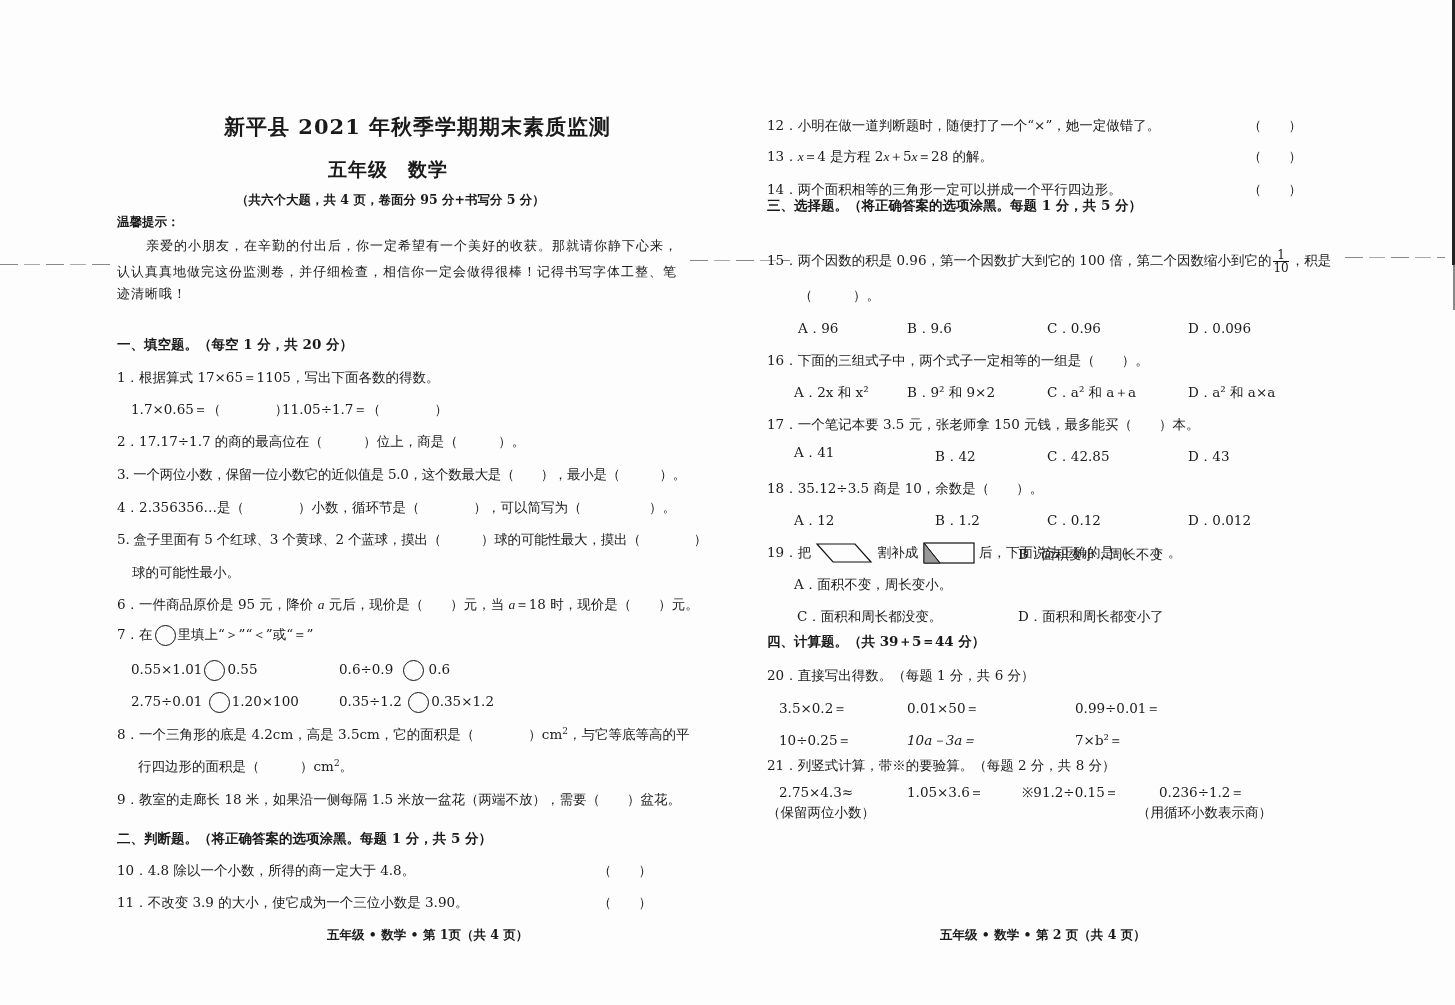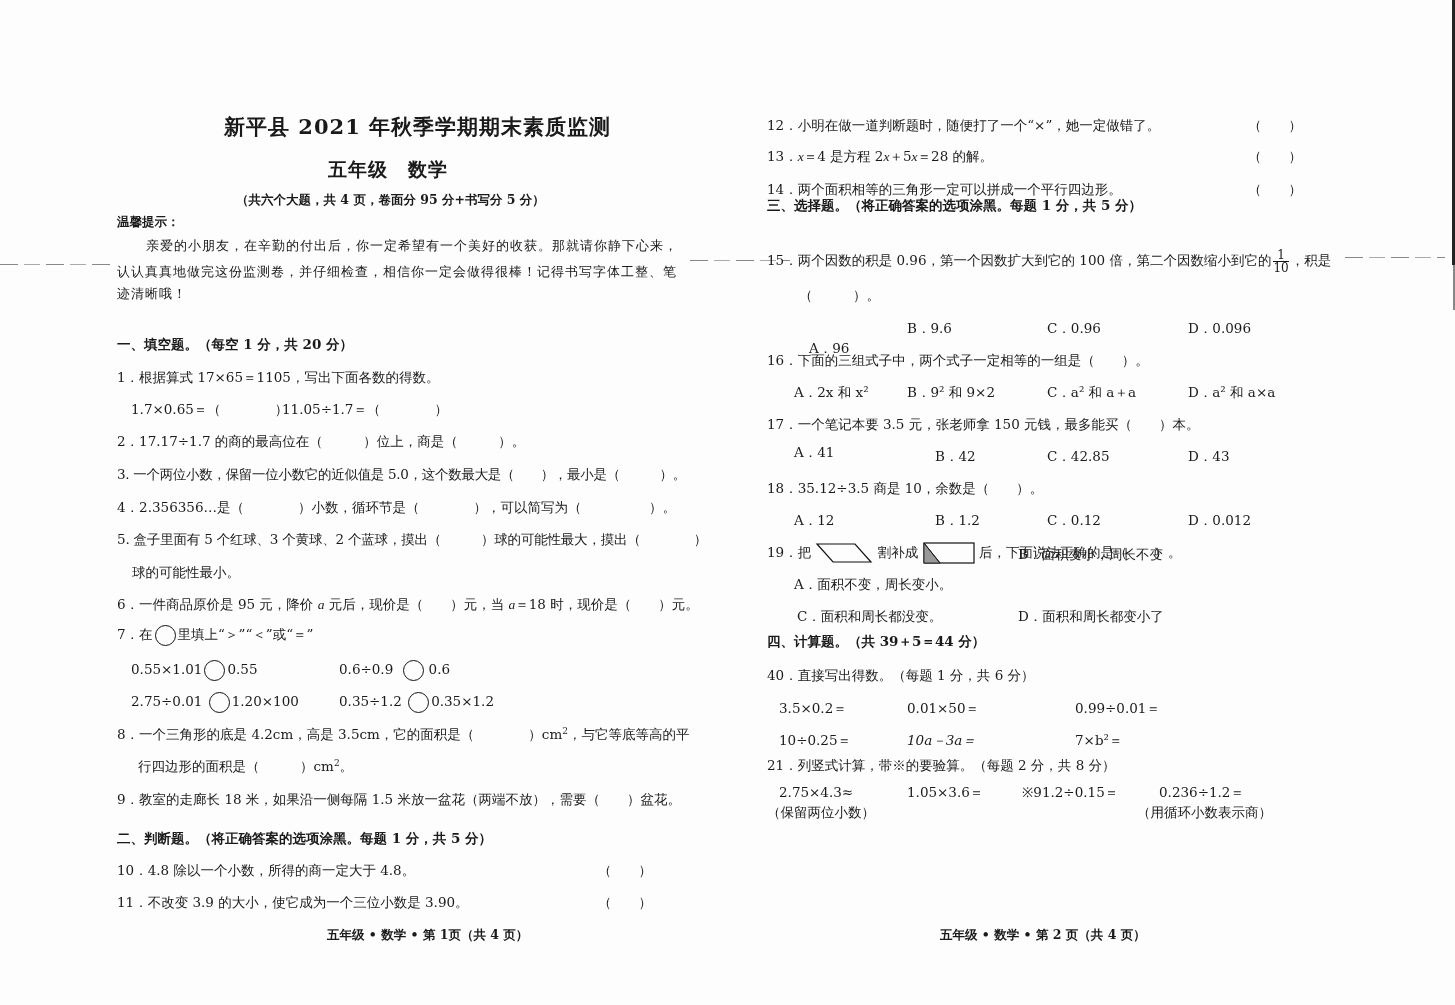--- a/index.html
+++ b/index.html
@@ -105,21 +105,21 @@
   </div>
   <div class="ln" style="left:521px; top:147px;">（　　）</div>
   <div class="ln" style="left:40px; top:180px;">14．两个面积相等的三角形一定可以拼成一个平行四边形。</div>
   <div class="ln" style="left:521px; top:180px;">（　　）</div>
 
   <div class="ln bold" style="left:40px; top:196px;text-align:right;">三、选择题。（将正确答案的选项涂黑。每题 1 分，共 5 分）</div>
   <div class="ln" style="left:40px; top:249px;">
     <span>15．两个因数的积是 0.96，第一个因数扩大到它的 100 倍，第二个因数缩小到它的</span><span class="frac"><span class="num">1</span><span class="den">10</span></span><span>，积是</span>
   </div>
   <div class="ln" style="left:72px; top:286px;">（　　　）。</div>
-  <div class="ln" style="left:82px; top:319px;margin-top:20px;">A．96</div>
+  <div class="ln" style="left:71px; top:319px;">A．96</div>
   <div class="ln" style="left:180px; top:319px;">B．9.6</div>
   <div class="ln" style="left:320px; top:319px;">C．0.96</div>
   <div class="ln" style="left:461px; top:319px;">D．0.096</div>
 
   <div class="ln" style="left:40px; top:351px;text-align:center;">16．下面的三组式子中，两个式子一定相等的一组是（　　）。</div>
   <div class="ln" style="left:67px; top:383px;">A．2x 和 x²</div>
   <div class="ln" style="left:180px; top:383px;">B．9² 和 9×2</div>
   <div class="ln" style="left:320px; top:383px;">C．a² 和 a＋a</div>
   <div class="ln" style="left:461px; top:383px;">D．a² 和 a×a</div>
 
@@ -147,21 +147,21 @@
         <line x1="1" y1="1" x2="17" y2="21" stroke="#111" stroke-width="1"></line>
       </svg>
     <span>后，下面说法正确的是（　　）。</span>
   </div>
   <div class="ln" style="left:67px; top:575px;">A．面积不变，周长变小。</div>
   <div class="ln" style="left:291px; top:545px;">B．面积变小，周长不变</div>
   <div class="ln" style="left:70px; top:607px;">C．面积和周长都没变。</div>
   <div class="ln" style="left:291px; top:607px;">D．面积和周长都变小了</div>
 
   <div class="ln bold" style="left:40px; top:632px;">四、计算题。（共 39＋5＝44 分）</div>
-  <div class="ln" style="left:40px; top:666px;">40．直接写出得数。（每题 1 分，共 6 分）</div>
+  <div class="ln" style="left:40px; top:666px;">20．直接写出得数。（每题 1 分，共 6 分）</div>
   <div class="ln" style="left:52px; top:699px;">3.5×0.2＝</div>
   <div class="ln" style="left:180px; top:699px;">0.01×50＝</div>
   <div class="ln" style="left:348px; top:699px;">0.99÷0.01＝</div>
   <div class="ln" style="left:52px; top:731px;">10÷0.25＝</div>
   <div class="ln" style="left:180px; top:731px; font-style:italic;">10a－3a＝</div>
   <div class="ln" style="left:348px; top:731px;">7×b²＝</div>
 
   <div class="ln" style="left:40px; top:756px;">21．列竖式计算，带※的要验算。（每题 2 分，共 8 分）</div>
   <div class="ln" style="left:52px; top:783px;">2.75×4.3≈</div>
   <div class="ln" style="left:180px; top:783px;">1.05×3.6＝</div>

